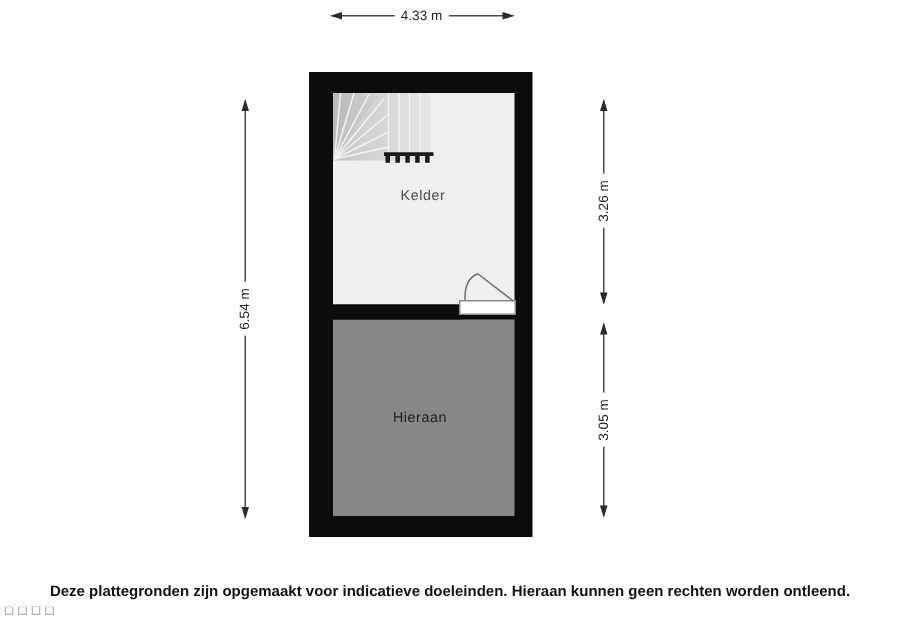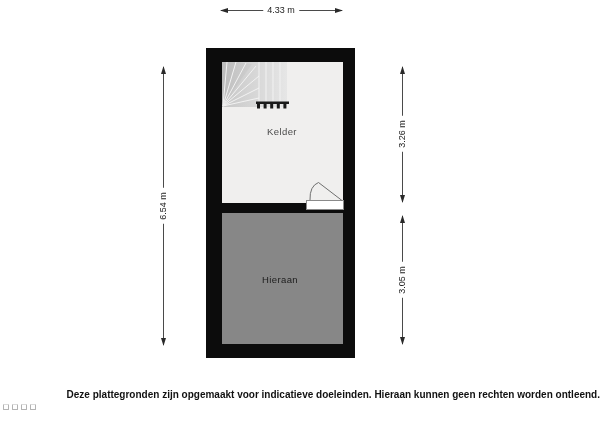--- a/index.html
+++ b/index.html
@@ -76,21 +76,21 @@
   }
   .dim-text.vertical { transform: translate(-50%, -50%) rotate(-90deg); }
   .dim-top { left: 281px; top: 10px; }
   .dim-left { left: 163px; top: 206px; }
   .dim-right-top { left: 402px; top: 134px; }
   .dim-right-bottom { left: 402px; top: 280px; }
 
   
   .disclaimer {
     left: 0; top: 389px; width: 600px;
-    text-align: right;
+    text-align: center;
     font-size: 10px;
     font-weight: bold;
     color: #111111;
     z-index: 8;
   }
   .watermark {
     left: 3px; top: 404px;
     display: flex;
     gap: 3px;
     opacity: 0.75;

